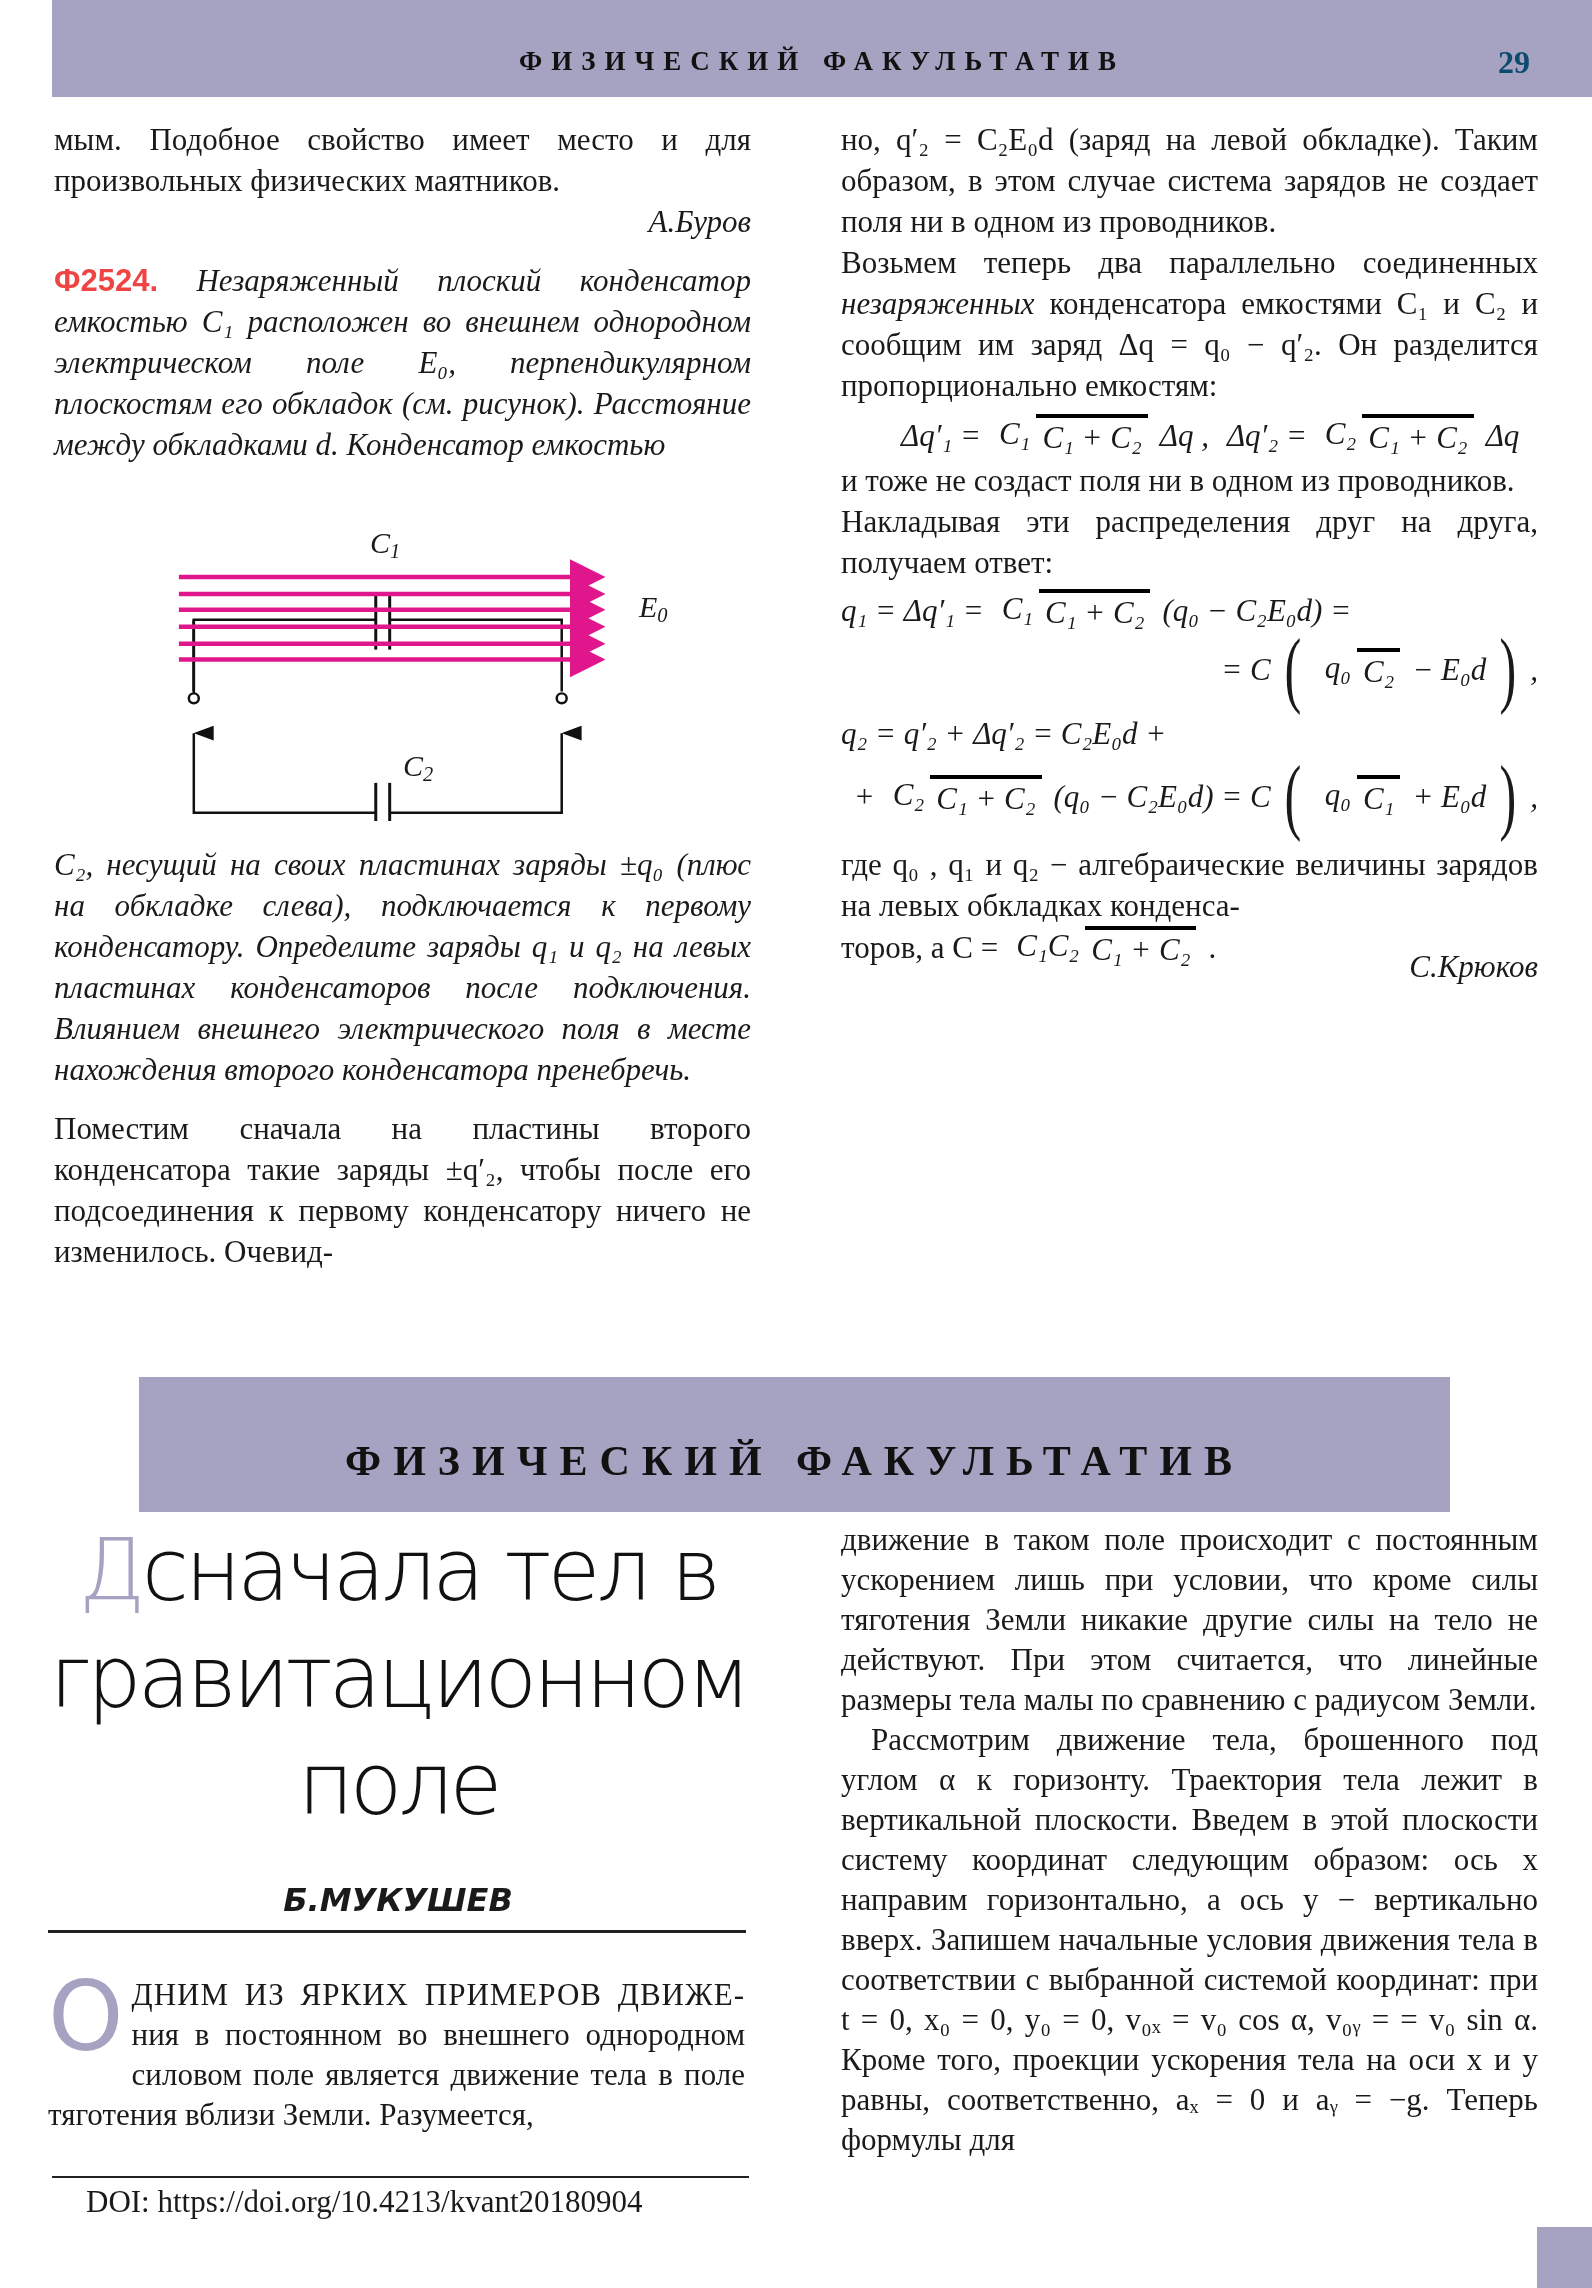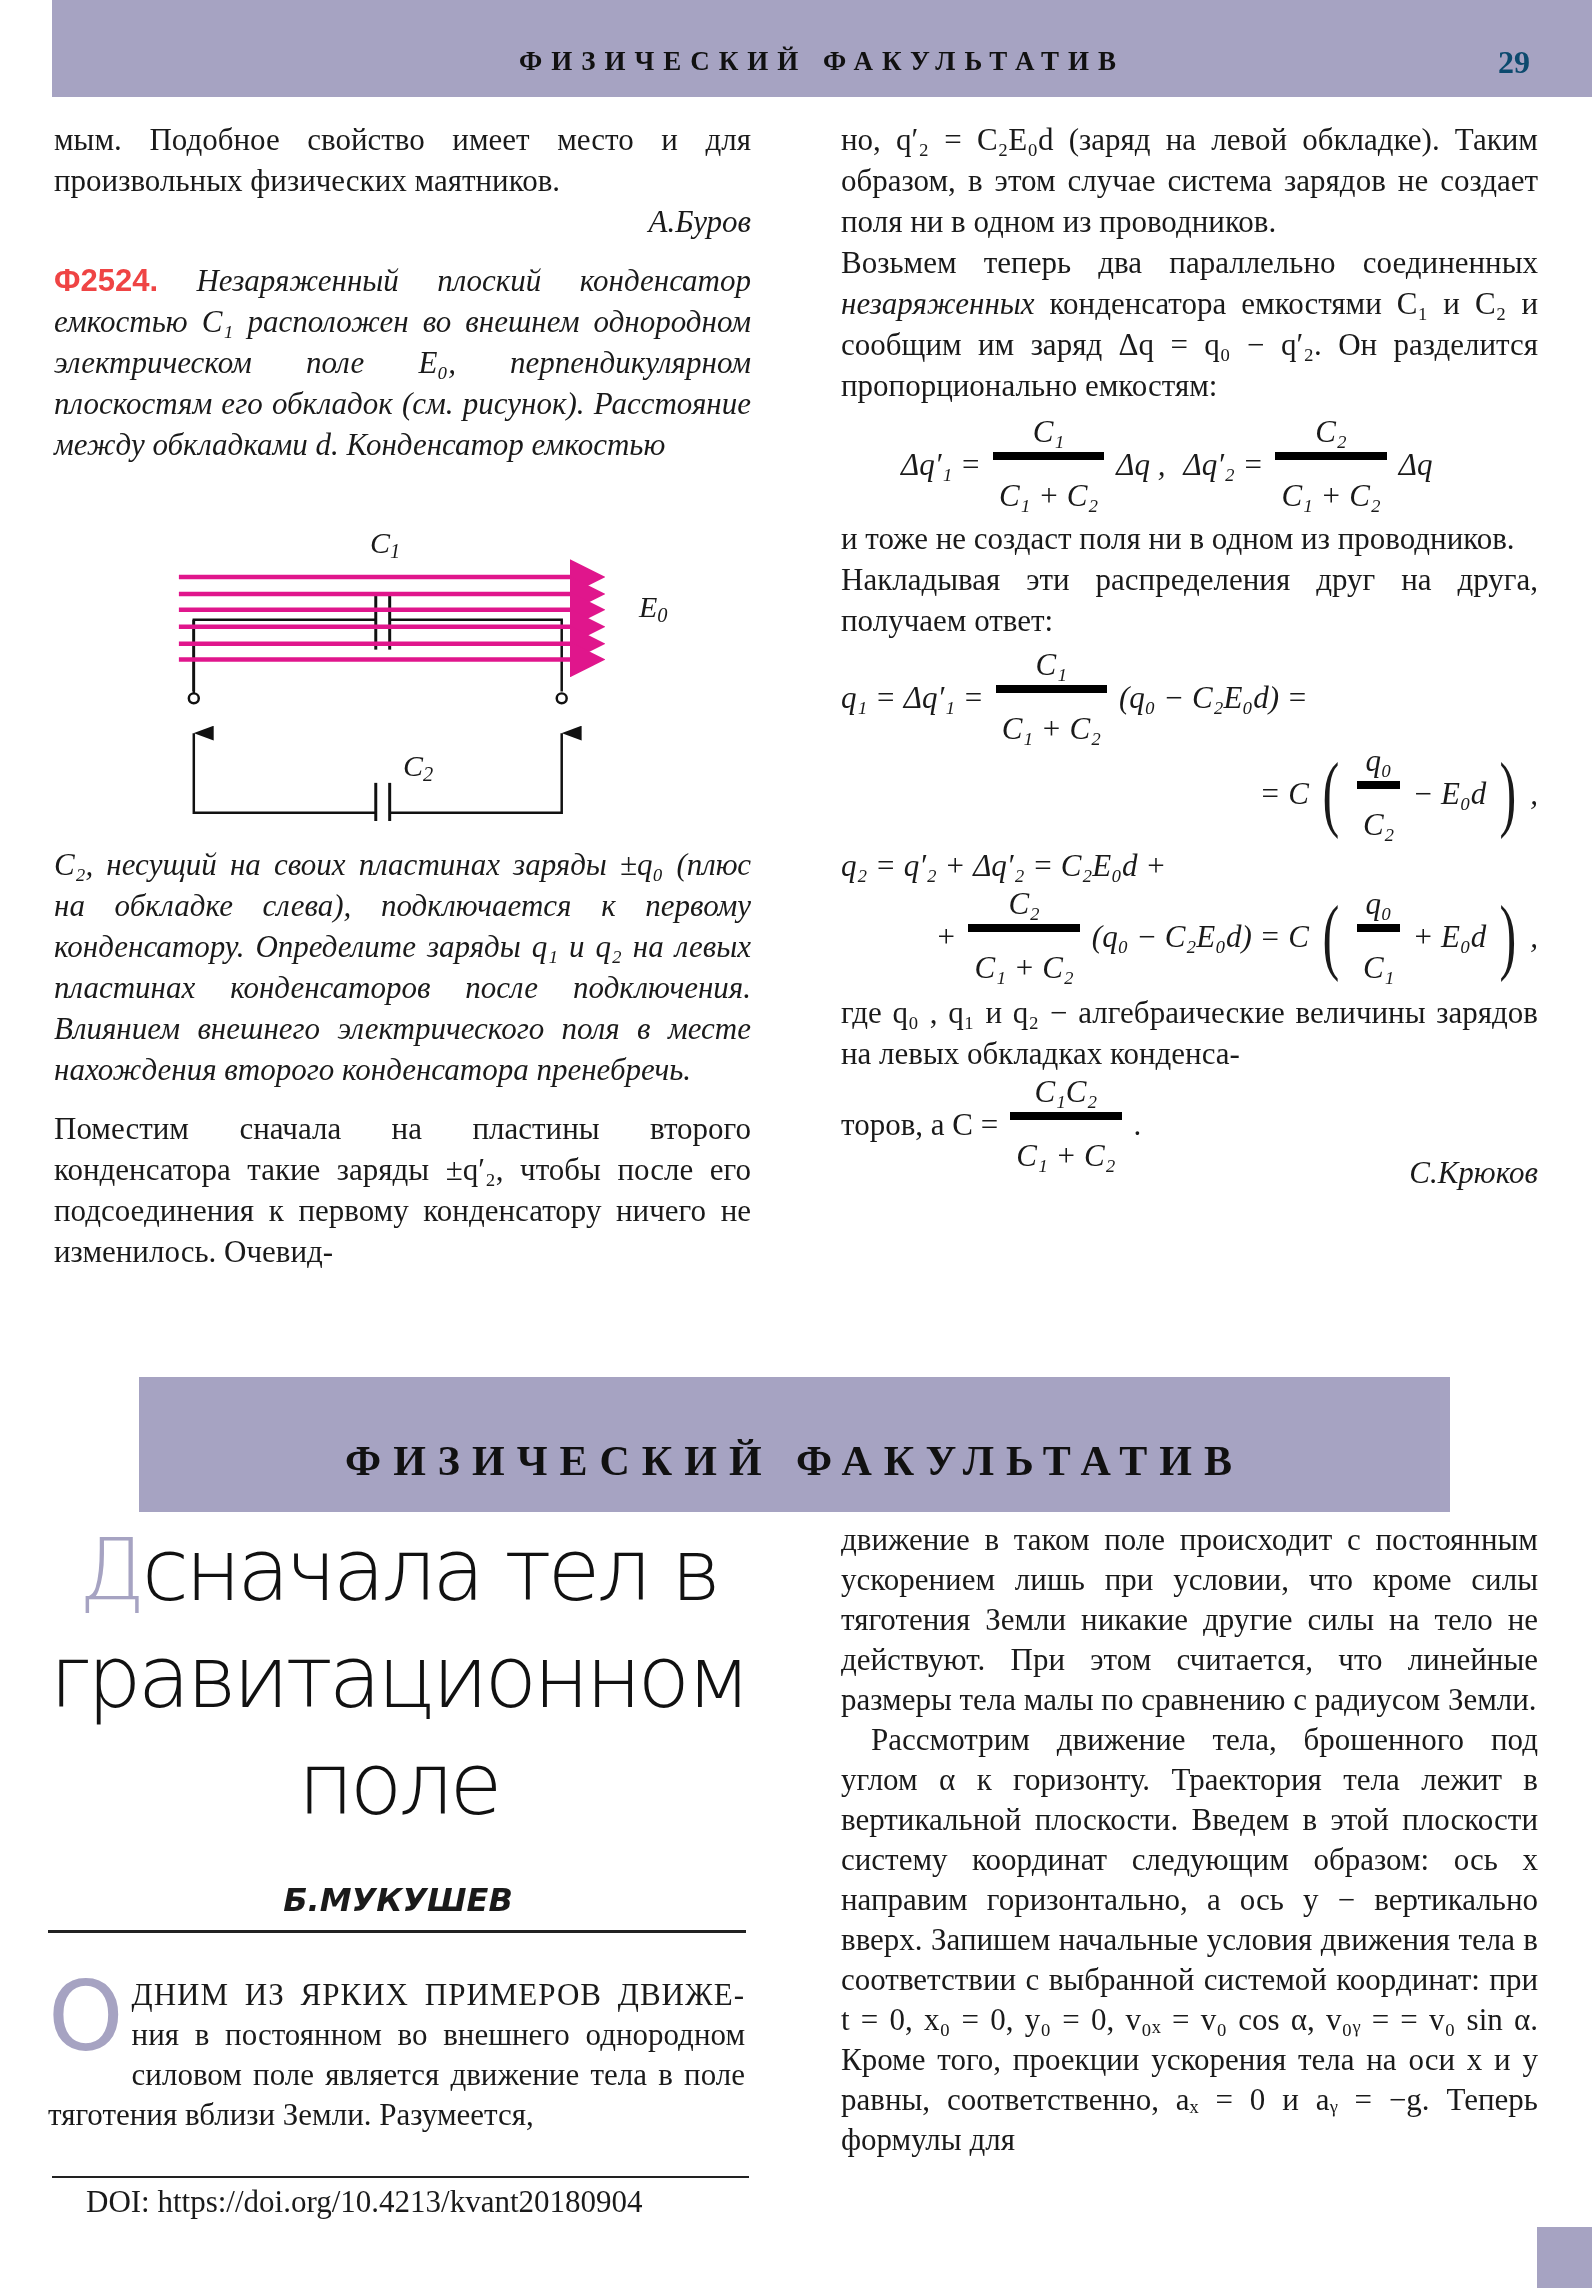--- a/index.html
+++ b/index.html
@@ -19,23 +19,23 @@
   .col-right { left: 841px; width: 697px; }
   .p { margin: 0; }
   .it { font-style: italic; }
   .sign { text-align: right; font-style: italic; }
   .prob-num { color: #ef4444; font-family: "Liberation Sans", "DejaVu Sans", sans-serif; font-weight: bold; font-style: normal; }
   sub { font-size: 0.68em; vertical-align: -0.25em; line-height: 0; }
 
   .figure { position: absolute; left: 159px; top: 522px; width: 527px; height: 299px; }
 
   .formula { font-style: italic; display: flex; align-items: center; gap: 8px; white-space: nowrap; }
-  .frac { display: inline-flex; flex-direction: column; align-items: center; vertical-align: middle; margin: 0 4px; justify-content: flex-end; }
+  .frac { display: inline-flex; align-items: center; vertical-align: middle; margin: 0 4px; justify-content: flex-end; }
   .frac .num { padding: 0 6px 2px; line-height: 36px; }
-  .frac .den { border-top: 8px solid #000000; padding: 18px 6px 0; line-height: 36px; }
+  .frac .den { border-top: 4px solid #000000; padding: 2px 6px 0; line-height: 36px; }
   .paren-big { font-style: normal; font-size: 84px; font-weight: 200; line-height: 84px; transform: scaleX(0.6); display: inline-block; }
 
   .article-title { position: absolute; left: 40px; top: 1517px; width: 716px; font-family: "DejaVu Sans", "Liberation Sans", sans-serif; font-size: 86px; line-height: 107px; text-align: center; letter-spacing: -4px; color: #111; font-weight: 300; }
   .article-title .dropcap { color: #a6a3c2; }
   .author { position: absolute; left: 40px; top: 1881px; width: 716px; text-align: center; font-family: "DejaVu Sans", "Liberation Sans", sans-serif; font-weight: bold; font-style: italic; font-size: 32px; }
   .rule { position: absolute; background: #222; }
   .intro { position: absolute; left: 48px; top: 1975px; width: 697px; font-size: 31px; line-height: 40px; text-align: justify; }
   .intro .dropo { float: left; font-family: "DejaVu Sans", sans-serif; font-size: 96px; line-height: 80px; color: #a6a3c2; margin: 2px 8px 0 0; }
   .intro .caps { letter-spacing: 1px; }
   .doi { position: absolute; left: 86px; top: 2184px; font-size: 31px; }

